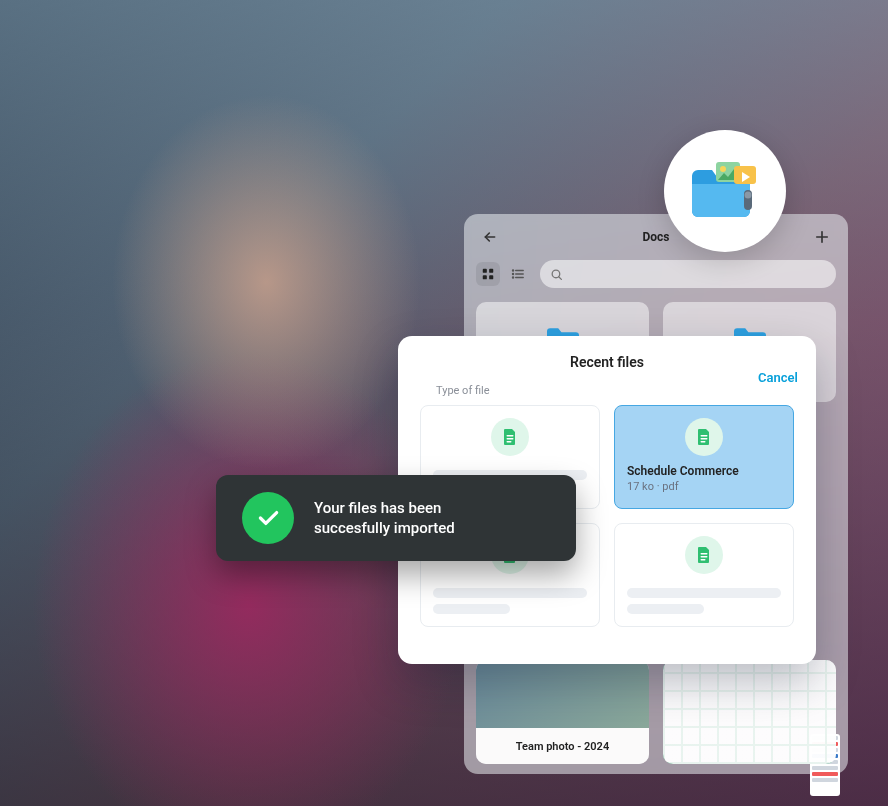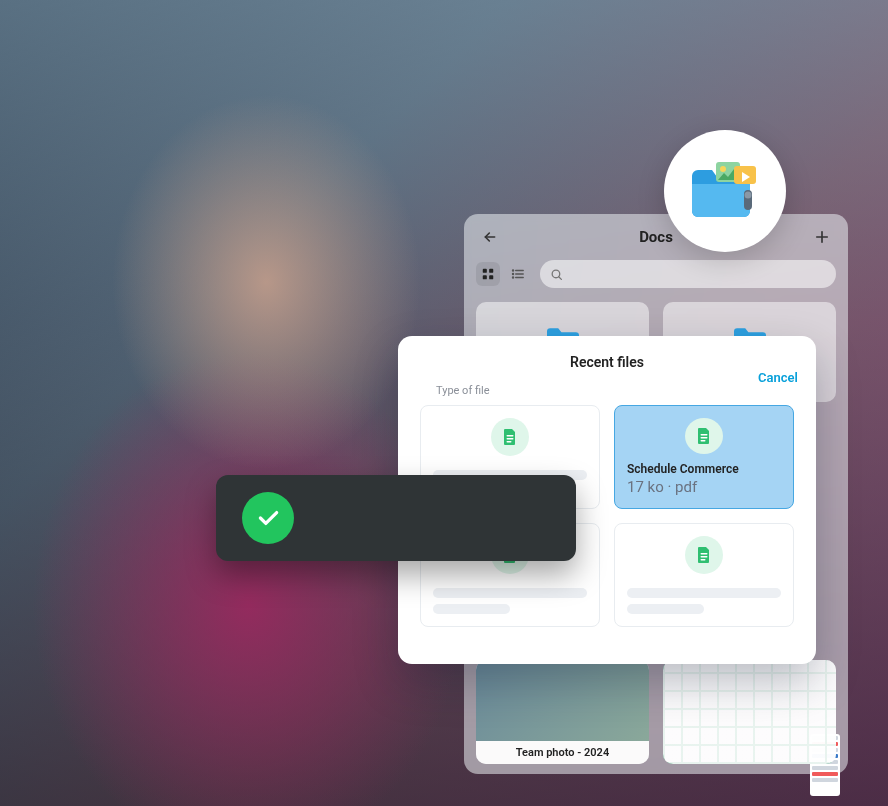--- a/index.html
+++ b/index.html
@@ -39,21 +39,21 @@
   }
   .docs-header {
     height: 46px;
     display: flex;
     align-items: center;
     justify-content: space-between;
     padding: 0 12px;
   }
   .docs-header .title {
     font-weight: 700;
-    font-size: 15px;
+    font-size: 12px;
     color: #222;
   }
   .docs-header .icon-btn {
     width: 28px; height: 28px;
     display: flex; align-items: center; justify-content: center;
     color: #333;
   }
   .docs-toolbar {
     display: flex;
     align-items: center;
@@ -116,21 +116,21 @@
     background: linear-gradient(135deg,#6a8a9a,#8aa89a);
   }
   .thumb-card.plan .img {
     background:
       linear-gradient(0deg, rgba(255,255,255,0.9),rgba(255,255,255,0.9)),
       repeating-linear-gradient(90deg,#1a8a5a 0 2px, transparent 2px 18px),
       repeating-linear-gradient(0deg,#1a8a5a 0 2px, transparent 2px 18px);
     position:relative;
   }
   .thumb-card .cap {
-    height: 23px;
+    height: 36px;
     display:flex; align-items:center; justify-content:center;
     font-size: 11px; font-weight:600; color:#222;
     background: rgba(255,255,255,0.8);
   }
   .mini-cal {
     position:absolute;
     right: 8px;
     top: 520px;
     width: 30px; height: 62px;
     background: #fff;
@@ -215,21 +215,21 @@
   .file-card.selected {
     background: #a5d4f4;
     border-color: #46a7e2;
   }
   .file-card .fname {
     font-size: 12px;
     font-weight: 600;
     color: #222;
   }
   .file-card .fmeta {
-    font-size: 15px;
+    font-size: 11px;
     color: #6a7280;
     margin-top: 2px;
   }
   .file-card .skel {
     height: 10px;
     border-radius: 5px;
     background: #eceff3;
   }
   .file-card .skel.short { width: 50%; margin-top:6px; }
   .file-card.plain .ficon { margin-bottom: 14px; }
@@ -424,13 +424,17 @@
     </div>
   </div>
 </div>
 
 <div class="toast">
   <div class="check">
     <svg width="26" height="26" viewBox="0 0 24 24" fill="none" stroke="#fff" stroke-width="3" stroke-linecap="round" stroke-linejoin="round">
         <path d="M5 12l5 5L20 7"></path>
       </svg>
   </div>
+  <div class="msg">
+    <span>Your files has been</span><br>
+    <span>succesfully imported</span>
+  </div>
 </div>
 
 </body></html>

